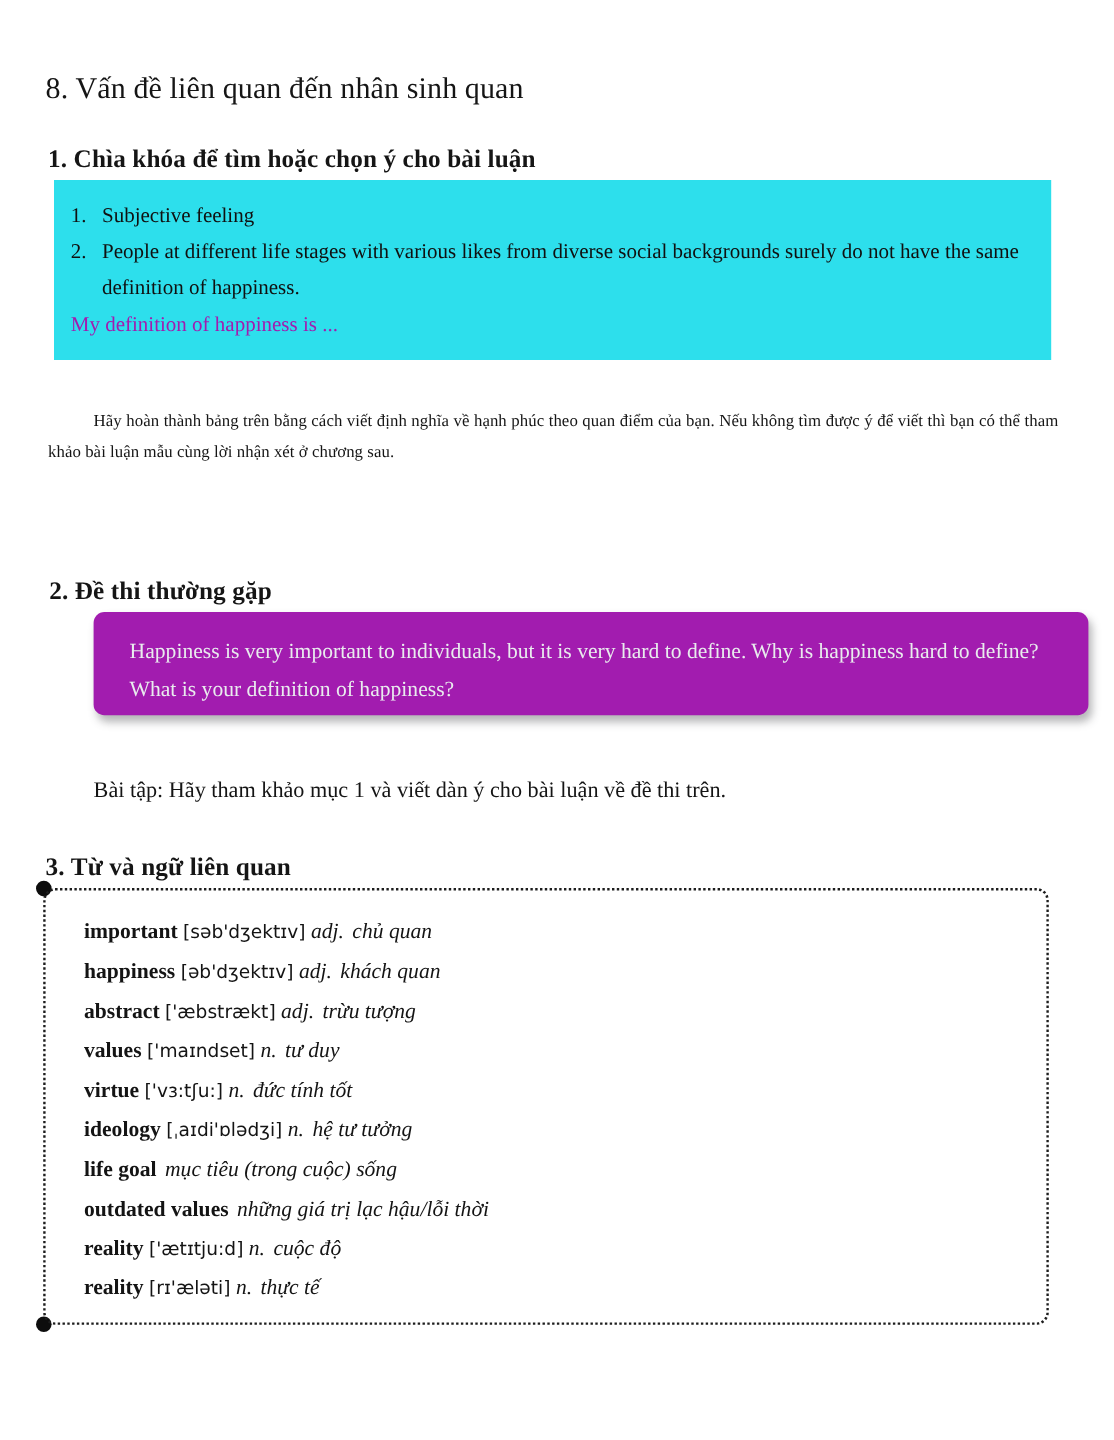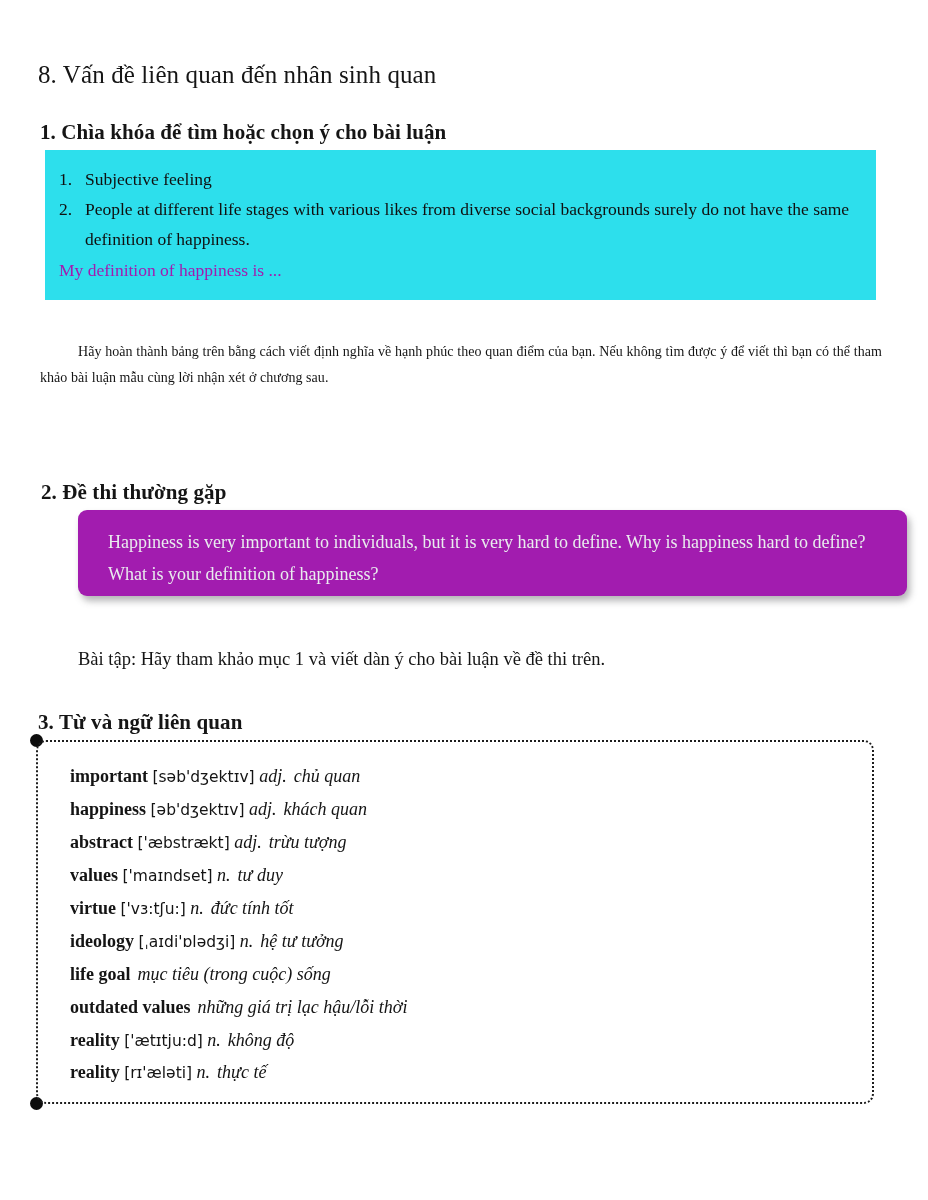--- a/index.html
+++ b/index.html
@@ -223,18 +223,18 @@
   <div class="vocab-box">
     <ul class="vocab-list" id="vocab-list">
         <li class="vocab-row"><span class="v-word">important</span> <span class="v-ipa">[səb'dʒektɪv]</span> <span class="v-pos">adj.</span><span class="v-vn">chủ quan</span></li>
         <li class="vocab-row"><span class="v-word">happiness</span> <span class="v-ipa">[əb'dʒektɪv]</span> <span class="v-pos">adj.</span><span class="v-vn">khách quan</span></li>
         <li class="vocab-row"><span class="v-word">abstract</span> <span class="v-ipa">['æbstrækt]</span> <span class="v-pos">adj.</span><span class="v-vn">trừu tượng</span></li>
         <li class="vocab-row"><span class="v-word">values</span> <span class="v-ipa">['maɪndset]</span> <span class="v-pos">n.</span><span class="v-vn">tư duy</span></li>
         <li class="vocab-row"><span class="v-word">virtue</span> <span class="v-ipa">['vɜ:tʃu:]</span> <span class="v-pos">n.</span><span class="v-vn">đức tính tốt</span></li>
         <li class="vocab-row"><span class="v-word">ideology</span> <span class="v-ipa">[ˌaɪdi'ɒlədʒi]</span> <span class="v-pos">n.</span><span class="v-vn">hệ tư tưởng</span></li>
         <li class="vocab-row"><span class="v-word">life goal</span><span class="v-vn">mục tiêu (trong cuộc) sống</span></li>
         <li class="vocab-row"><span class="v-word">outdated values</span><span class="v-vn">những giá trị lạc hậu/lỗi thời</span></li>
-        <li class="vocab-row"><span class="v-word">reality</span> <span class="v-ipa">['ætɪtju:d]</span> <span class="v-pos">n.</span><span class="v-vn">không độ</span></li>
+        <li class="vocab-row"><span class="v-word">reality</span> <span class="v-ipa">['ætɪtju:d]</span> <span class="v-pos">n.</span><span class="v-vn">cuộc độ</span></li>
         <li class="vocab-row"><span class="v-word">reality</span> <span class="v-ipa">[rɪ'æləti]</span> <span class="v-pos">n.</span><span class="v-vn">thực tế</span></li>
       </ul>
   </div>
 
 </div>
 
 </body></html>

